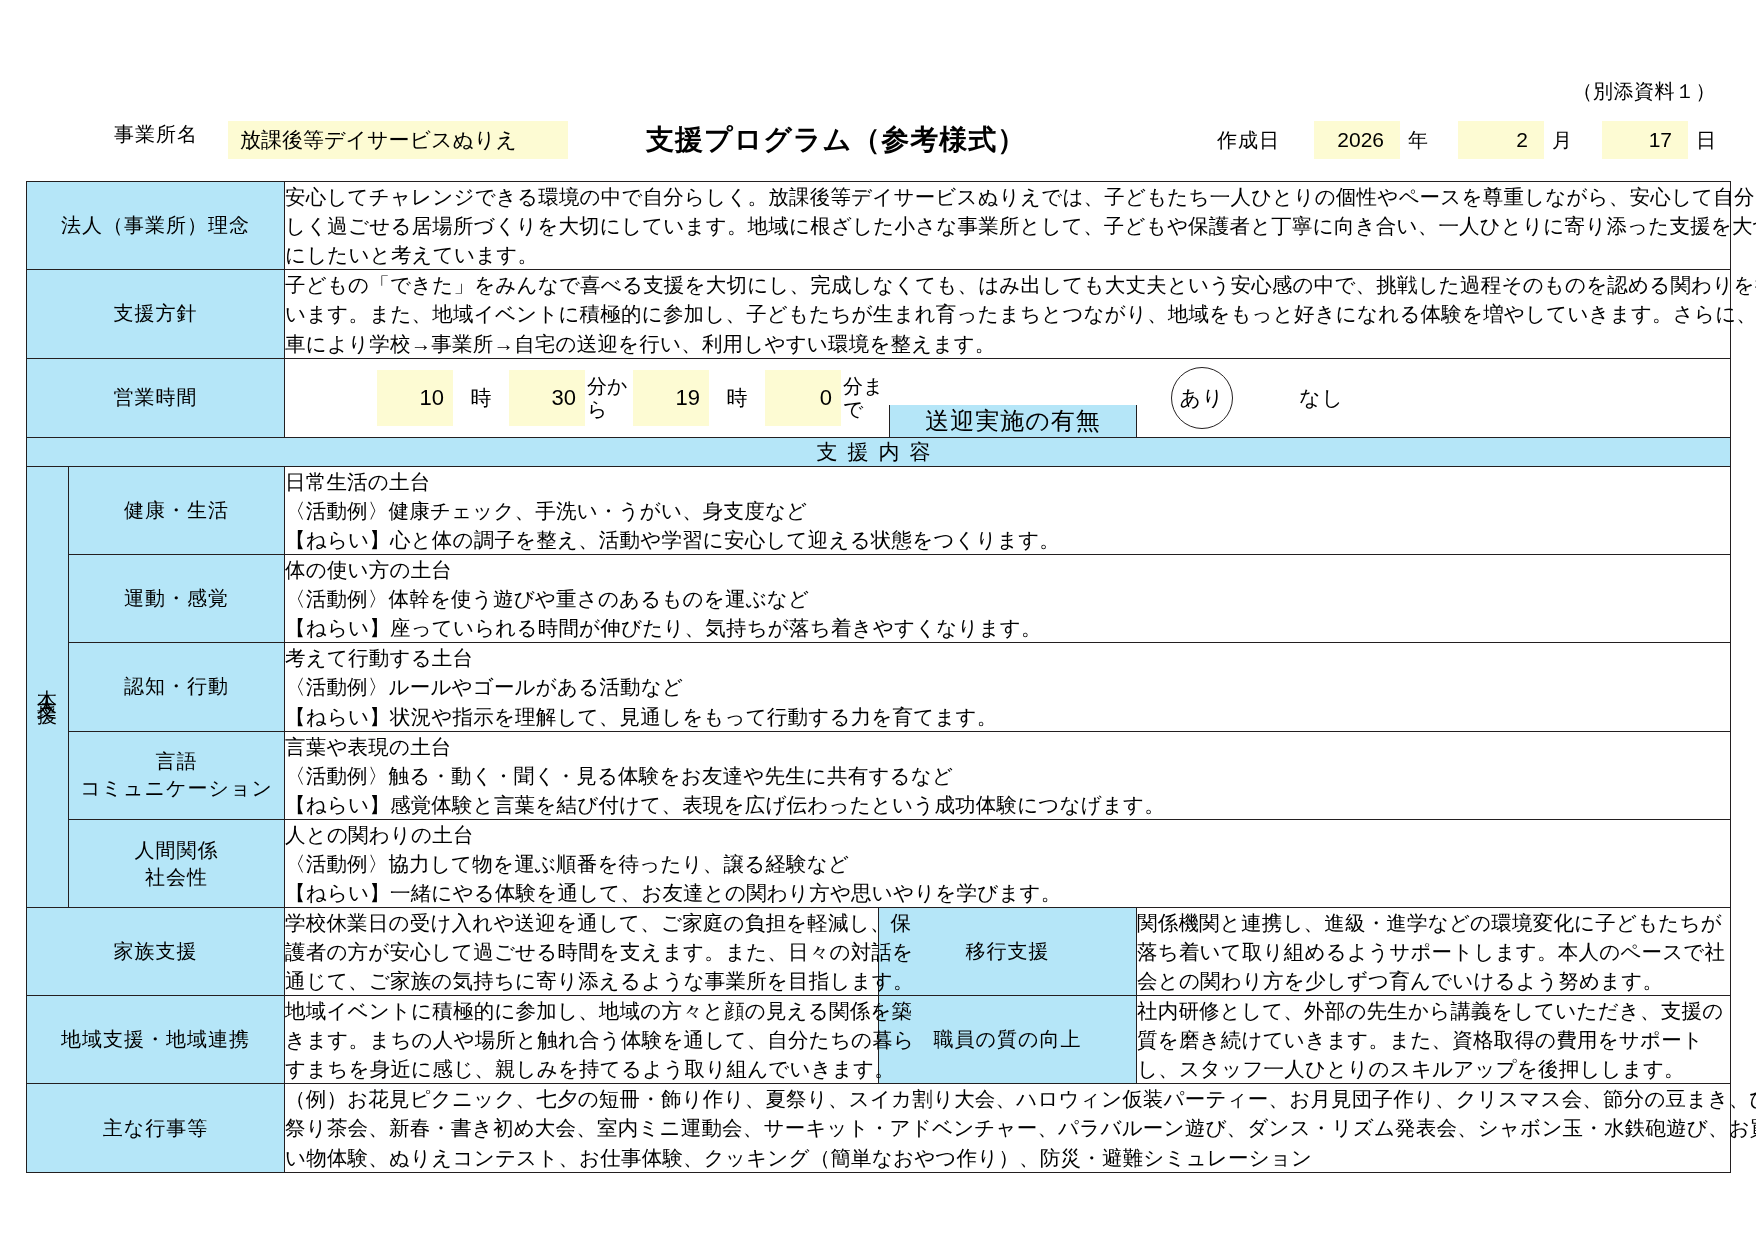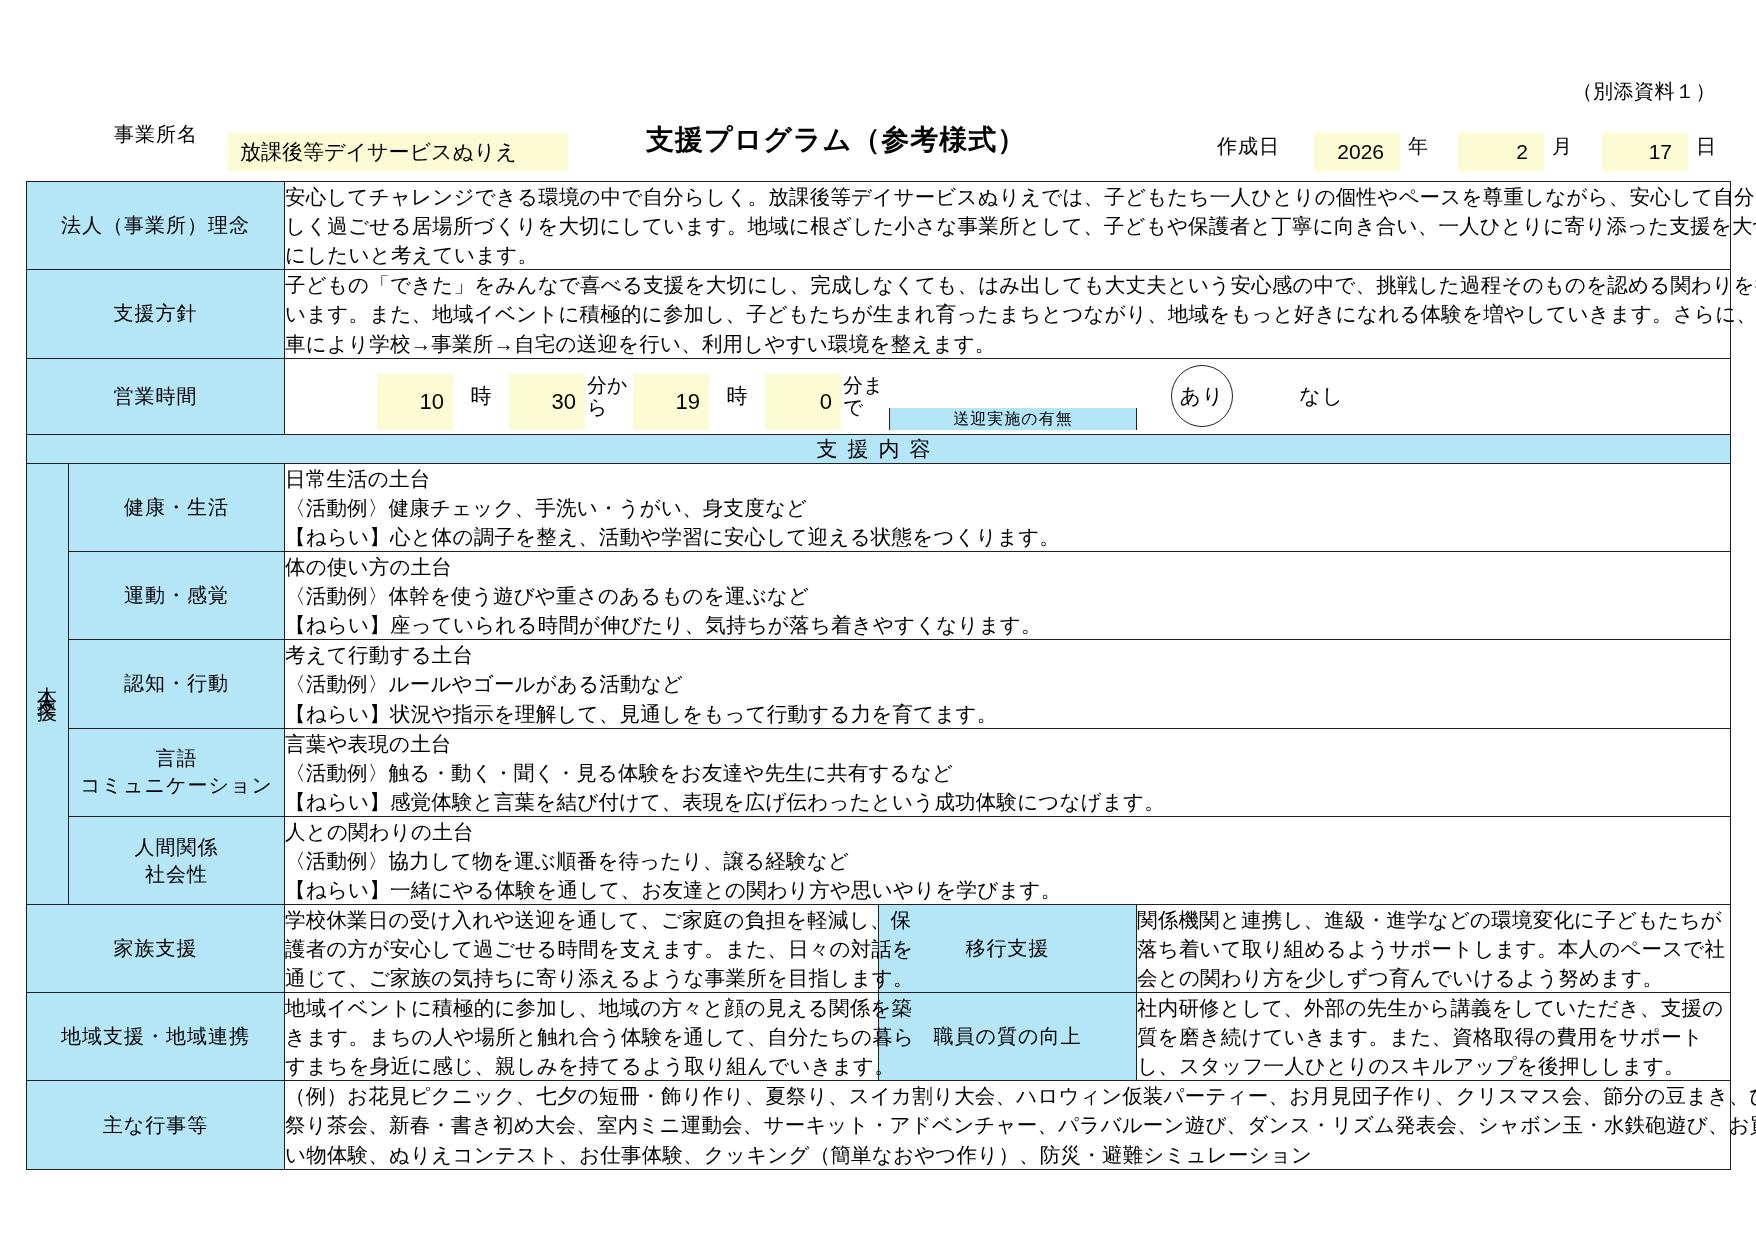--- a/index.html
+++ b/index.html
@@ -40,21 +40,20 @@
     margin-top: 16px;
     padding-left: 88px;
   }
   .h-label {
     font-size: 20px;
     letter-spacing: 1px;
     white-space: nowrap;
   }
   .fill {
     background: #fdfbd3;
-    margin-top: 12px;
   }
   .office-name {
     width: 340px;
     height: 38px;
     line-height: 38px;
     margin-left: 30px;
     padding-left: 12px;
     font-size: 21px;
     box-sizing: border-box;
   }
@@ -178,21 +177,21 @@
     padding-left: 2px;
   }
   .shuttle-label {
     background: #b5e6f8;
     border-left: 1.6px solid #231f20;
     border-right: 1.6px solid #231f20;
     display: flex;
     align-items: center;
     justify-content: center;
     width: 246px;
-    font-size: 16px;
+    font-size: 24px;
     letter-spacing: 1px;
     flex: 0 0 auto;
     margin-top: 46px;
   }
   .shuttle-opts {
     display: flex;
     align-items: center;
     flex: 1 1 auto;
     padding-left: 34px;
   }

